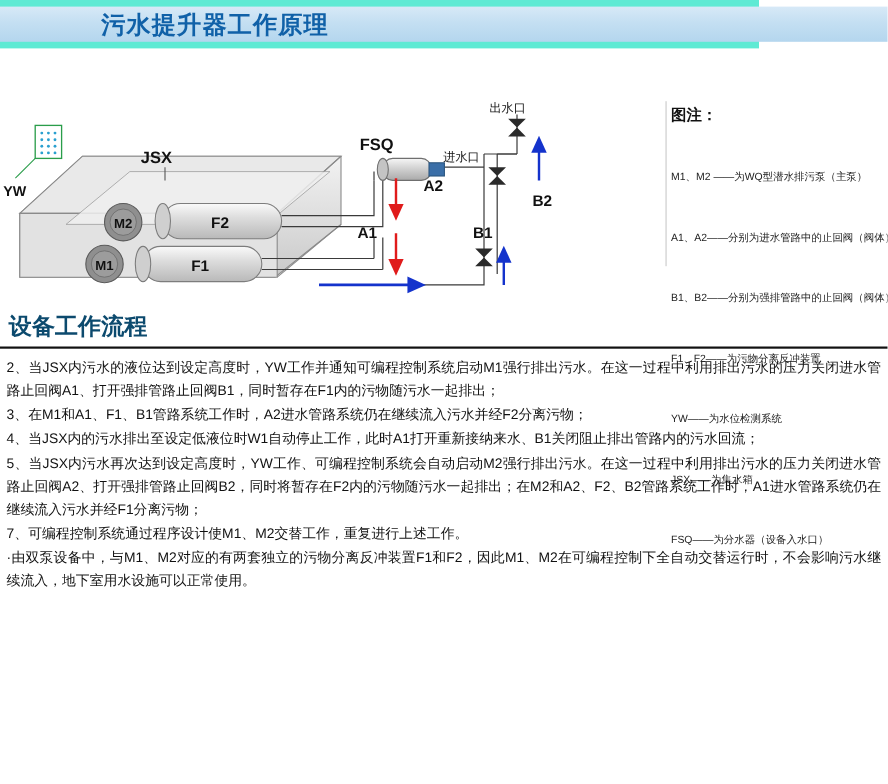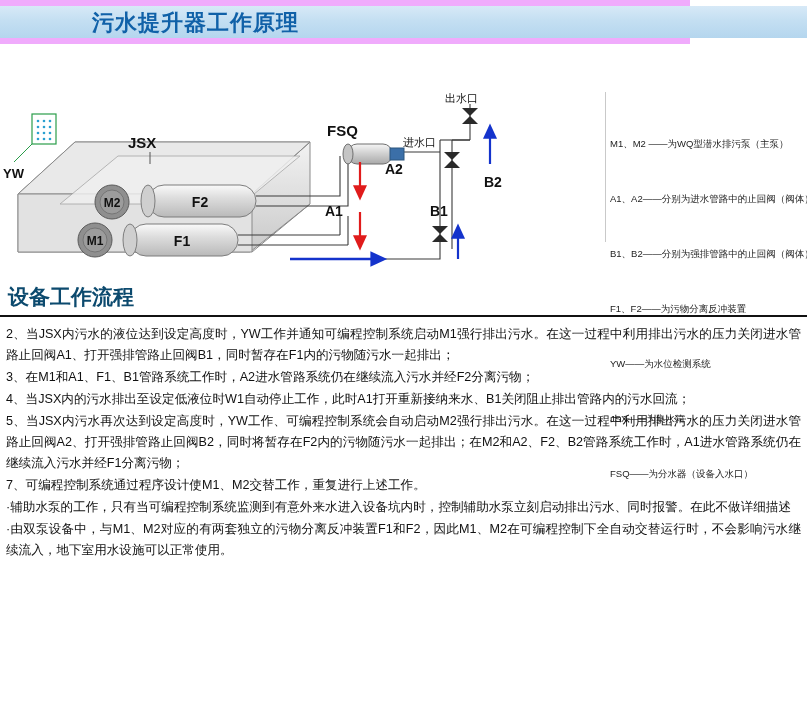--- a/index.html
+++ b/index.html
@@ -7,21 +7,21 @@
     width:807px;height:713px;
     background:#ffffff;
     font-family:"Liberation Sans","DejaVu Sans",sans-serif;
     color:#111;
     position:relative;
     overflow:hidden;
   }
   
   .header{
     position:absolute;left:0;top:0;width:690px;height:44px;
-    background:#f0abfc;
+    background:#5eead4;
   }
   .header-bar{
     position:absolute;left:0;top:6px;width:807px;height:32px;
     background:linear-gradient(to bottom,#d7e9f7 0%,#c4dff2 45%,#b4d6ee 100%);
   }
   .header-title{
     position:absolute;left:92px;top:8px;
     font-size:22px;font-weight:bold;color:#1061a8;
     letter-spacing:1px;
   }
@@ -203,33 +203,33 @@
 
   <text x="385" y="130" font-size="14" font-family="Liberation Sans, sans-serif" font-weight="bold" fill="#111">A2</text>
   <text x="325" y="172" font-size="14" font-family="Liberation Sans, sans-serif" font-weight="bold" fill="#111">A1</text>
   <text x="484" y="143" font-size="14" font-family="Liberation Sans, sans-serif" font-weight="bold" fill="#111">B2</text>
   <text x="430" y="172" font-size="14" font-family="Liberation Sans, sans-serif" font-weight="bold" fill="#111">B1</text>
 </svg>
 </div>
 
 <div class="legend-rule"></div>
 <div class="legend">
+  <div class="legend-title">图注：</div>
   <div class="legend-line">M1、M2 ——为WQ型潜水排污泵（主泵）</div>
   <div class="legend-line">A1、A2——分别为进水管路中的止回阀（阀体）</div>
   <div class="legend-line">B1、B2——分别为强排管路中的止回阀（阀体）</div>
   <div class="legend-line">F1、F2——为污物分离反冲装置</div>
   <div class="legend-line">YW——为水位检测系统</div>
   <div class="legend-line">JSX——为集水箱</div>
   <div class="legend-line">FSQ——为分水器（设备入水口）</div>
 </div>
 
 <div class="section-title">设备工作流程</div>
 <div class="section-underline"></div>
 
 <div class="body-text">
   <p class="p-indent">2、当JSX内污水的液位达到设定高度时，YW工作并通知可编程控制系统启动M1强行排出污水。在这一过程中利用排出污水的压力关闭进水管路止回阀A1、打开强排管路止回阀B1，同时暂存在F1内的污物随污水一起排出；</p>
   <p class="p-indent">3、在M1和A1、F1、B1管路系统工作时，A2进水管路系统仍在继续流入污水并经F2分离污物；</p>
   <p class="p-indent">4、当JSX内的污水排出至设定低液位时W1自动停止工作，此时A1打开重新接纳来水、B1关闭阻止排出管路内的污水回流；</p>
   <p class="p-indent">5、当JSX内污水再次达到设定高度时，YW工作、可编程控制系统会自动启动M2强行排出污水。在这一过程中利用排出污水的压力关闭进水管路止回阀A2、打开强排管路止回阀B2，同时将暂存在F2内的污物随污水一起排出；在M2和A2、F2、B2管路系统工作时，A1进水管路系统仍在继续流入污水并经F1分离污物；</p>
   <p class="p-indent">7、可编程控制系统通过程序设计使M1、M2交替工作，重复进行上述工作。</p>
-  <p>·辅助水泵的工作，只有当可编程控制系统监测到有意外来水进入设备坑内时，控制辅助水泵立刻启动排出污水、同时报警。在此不做详细描述</p>
   <p>·由双泵设备中，与M1、M2对应的有两套独立的污物分离反冲装置F1和F2，因此M1、M2在可编程控制下全自动交替运行时，不会影响污水继续流入，地下室用水设施可以正常使用。</p>
 </div>
 
 </body></html>

